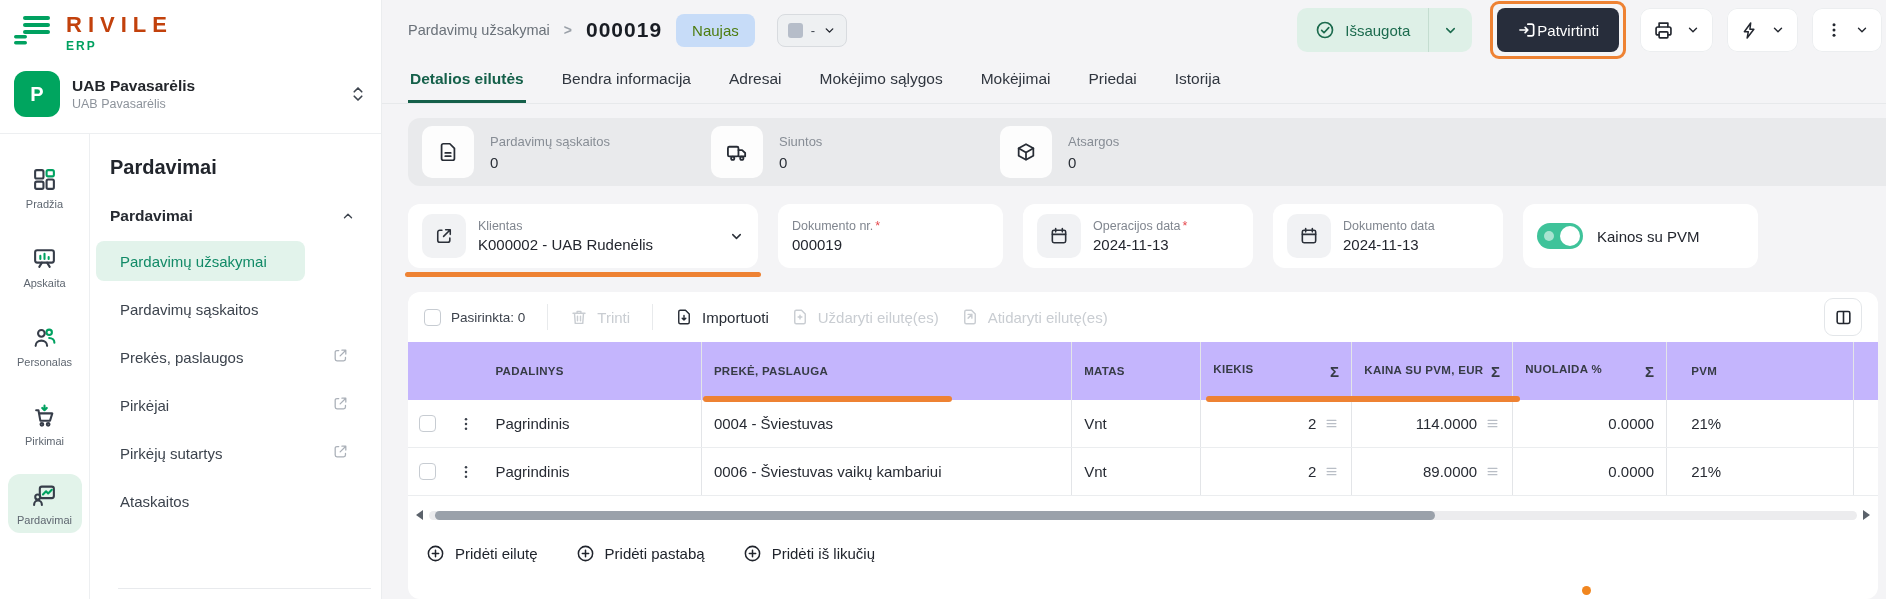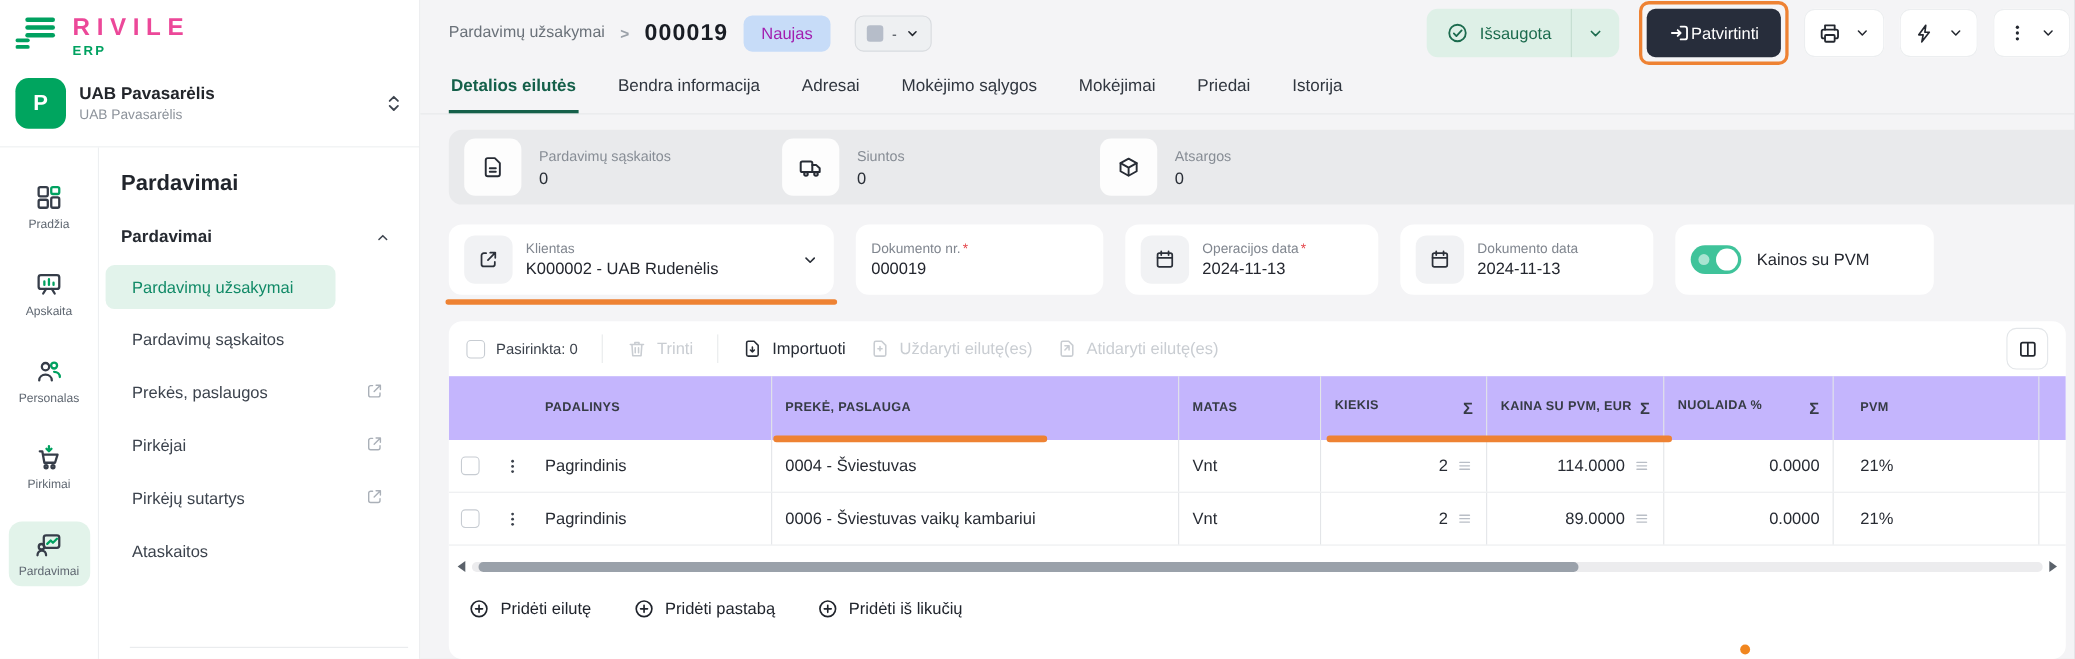--- a/index.html
+++ b/index.html
@@ -7,21 +7,21 @@
   .app {
     position:relative; width:1886px; height:599px; overflow:hidden;
     font-family:"Liberation Sans", sans-serif; background:#f4f4f6; display:flex;
     color:#23262d;
   }
   svg { display:block; }
 
   
   .sidebar { width:382px; background:#fff; border-right:1px solid #ebedef; display:flex; flex-direction:column; flex-shrink:0; }
   .logo-row { display:flex; align-items:flex-start; gap:14px; padding:14px 16px 6px 14px; }
-  .logo-text .logo-name { font-size:22px; font-weight:700; letter-spacing:6px; color:#ec4899; line-height:1; }
+  .logo-text .logo-name { font-size:22px; font-weight:700; letter-spacing:6px; color:#c2410c; line-height:1; }
   .logo-text .logo-sub { font-size:12px; font-weight:700; letter-spacing:2px; color:#00a160; margin-top:3px; }
   .company-row { display:flex; align-items:center; gap:12px; padding:12px 14px 16px 14px; }
   .avatar { width:46px; height:46px; border-radius:12px; background:#00a55f; color:#fff; font-size:20px; font-weight:600; display:flex; align-items:center; justify-content:center; }
   .company-name { font-size:15.5px; font-weight:700; color:#23262b; }
   .company-sub { font-size:12.5px; color:#8d939b; margin-top:2px; }
   .updown { margin-left:auto; color:#3e454f; cursor:pointer; }
   .sidebar-body { flex:1; display:flex; border-top:1px solid #edeff1; position:relative; }
   .rail { width:90px; border-right:1px solid #edeff1; padding-top:24px; display:flex; flex-direction:column; align-items:center; gap:20px; }
   .rail-item { width:74px; padding:9px 0 7px; border-radius:12px; display:flex; flex-direction:column; align-items:center; gap:6px; cursor:pointer; }
   .rail-item .rlabel { font-size:11px; color:#5f6771; }
@@ -34,21 +34,21 @@
   .ext-icon { position:absolute; right:-44px; top:10px; color:#aab0b8; }
   .menu-divider { position:absolute; bottom:10px; left:28px; right:10px; height:1px; background:#e8eaed; }
 
   
   .main { flex:1; position:relative; display:flex; flex-direction:column; overflow:hidden; }
 
   .top-row { height:60px; display:flex; align-items:center; padding:0 4px 0 26px; gap:14px; flex-shrink:0; }
   .breadcrumb { font-size:14.5px; color:#6a7179; }
   .crumb-sep { color:#9aa0a8; font-size:14px; font-weight:700; }
   .doc-number { font-size:21px; font-weight:700; color:#191d24; letter-spacing:1px; }
-  .badge-new { background:#c7dcf8; color:#a21caf; font-size:15px; padding:8px 16px; border-radius:8px; }
+  .badge-new { background:#c7dcf8; color:#4d7c0f; font-size:15px; padding:8px 16px; border-radius:8px; }
   .mini-select { display:flex; align-items:center; gap:8px; background:#eef0f2; border:1px solid #d8dbdf; border-radius:8px; padding:8px 10px; margin-left:8px; cursor:pointer; }
   .mini-swatch { width:15px; height:15px; border-radius:3px; background:#b6bdc9; }
   .mini-dash { font-size:13px; color:#3c424c; }
   .top-spacer { flex:1; }
   .btn-saved { display:flex; align-items:stretch; background:#def0e7; border-radius:10px; overflow:hidden; height:44px; cursor:pointer; }
   .btn-saved .saved-main { display:flex; align-items:center; gap:10px; padding:0 18px; color:#1c6b4e; font-size:15px; font-weight:500; }
   .btn-saved .saved-caret { display:flex; align-items:center; padding:0 14px; border-left:1px solid #c4ddd0; color:#1c6b4e; }
   .confirm-annot { border:3px solid #ee8233; border-radius:9px; padding:4px; margin-left:4px; }
   .btn-confirm { display:flex; align-items:center; background:#272d3b; color:#fff; font-size:15px; font-weight:500; border:none; border-radius:8px; height:44px; padding:0 20px; cursor:pointer; }
   .icon-group { display:flex; align-items:center; gap:12px; background:#fff; border-radius:10px; height:44px; padding:0 13px; color:#23272f; cursor:pointer; box-shadow:0 0 0 1px #eceef0 inset; }

